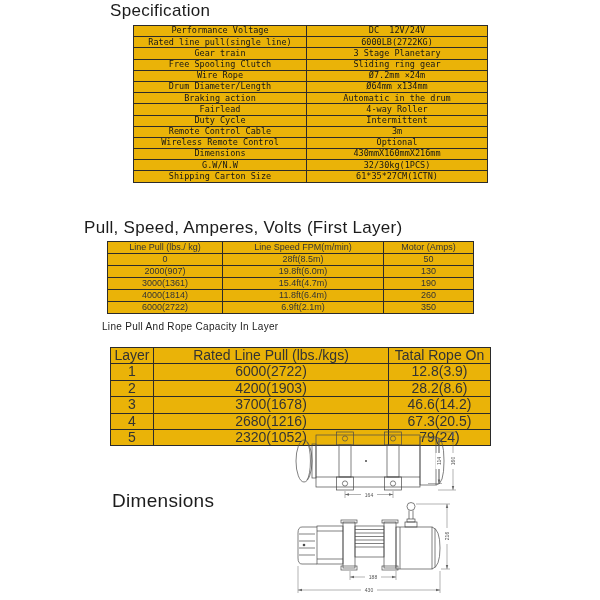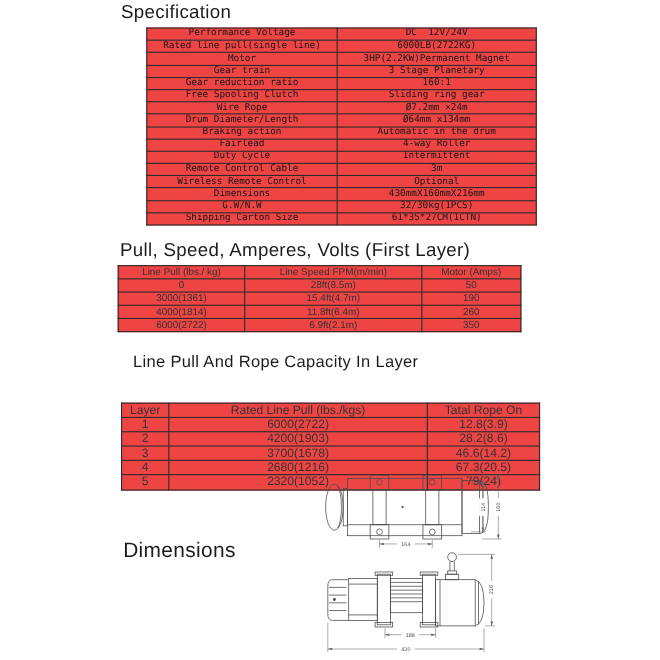--- a/index.html
+++ b/index.html
@@ -5,42 +5,42 @@
   html,body { margin:0; padding:0; background:#fff; }
   .page {
     position:relative; width:508px; height:600px; background:#ffffff;
     font-family:"Liberation Sans", sans-serif; overflow:hidden;
   }
   .heading {
     position:absolute; color:#1c1c1c; font-weight:400;
     letter-spacing:0.3px; white-space:nowrap;
   }
   #spec-heading  { left:110px; top:1px;   font-size:17px; }
-  #pull-heading  { left:109px;  top:218px; font-size:17px; }
-  #layer-heading { left:102px; top:321px; font-size:15px;margin-left:19px; }
+  #pull-heading  { left:84px;  top:218px; font-size:17px; }
+  #layer-heading { left:102px; top:321px; font-size:10px; }
   #dims-heading  { left:112px; top:490px; font-size:19px; }
 
-  table { border-collapse:collapse; table-layout:fixed; background:#ef4444; }
+  table { border-collapse:collapse; table-layout:fixed; background:#eab308; }
   td, th { border:1px solid #2b2b2b; text-align:center; padding:0; overflow:hidden; font-weight:normal; }
 
   .spec-table {
     position:absolute; left:133px; top:25px; width:354px;
     font-family:"DejaVu Sans Mono", monospace; font-size:8.5px; color:#151515;
   }
   .spec-table td { height:10.2px; line-height:1.1; white-space:pre; }
 
   .pull-table {
     position:absolute; left:107px; top:241px; width:366px;
     font-size:9px; color:#333;padding-left:30px;
   }
   .pull-table td, .pull-table th { height:11px; line-height:1.1; }
 
   .layer-table {
-    position:absolute; left:110px; top:366px; width:380px;
-    font-size:11px; color:#333;
+    position:absolute; left:110px; top:347px; width:380px;
+    font-size:14px; color:#333;
   }
   .layer-table td, .layer-table th { height:10.6px; line-height:1.1; }
 
   .drawing { position:absolute; }
   #top-view  { left:288px; top:430px; }
   #side-view { left:288px; top:500px; }
   .dim-text { font-family:"Liberation Sans", sans-serif; font-size:5px; fill:#555; }
 </style>
 </head>
 <body>
@@ -57,30 +57,22 @@
     <tbody>
       <tr>
           <td>Performance Voltage</td>
           <td>DC  12V/24V</td>
         </tr>
       <tr>
           <td>Rated line pull(single line)</td>
           <td>6000LB(2722KG)</td>
         </tr>
       <tr>
-          <td>Motor</td>
-          <td>3HP(2.2KW)Permanent Magnet</td>
-        </tr>
-      <tr>
           <td>Gear train</td>
           <td>3 Stage Planetary</td>
-        </tr>
-      <tr>
-          <td>Gear reduction ratio</td>
-          <td>160:1</td>
         </tr>
       <tr>
           <td>Free Spooling Clutch</td>
           <td>Sliding ring gear</td>
         </tr>
       <tr>
           <td>Wire Rope</td>
           <td>Ø7.2mm ×24m</td>
         </tr>
       <tr>
@@ -135,20 +127,25 @@
         <th>Line Pull (lbs./ kg)</th>
         <th>Line Speed FPM(m/min)</th>
         <th>Motor (Amps)</th>
       </tr>
       <tr>
           <td>0</td>
           <td>28ft(8.5m)</td>
           <td>50</td>
         </tr>
       <tr>
+          <td>2000(907)</td>
+          <td>19.8ft(6.0m)</td>
+          <td>130</td>
+        </tr>
+      <tr>
           <td>3000(1361)</td>
           <td>15.4ft(4.7m)</td>
           <td>190</td>
         </tr>
       <tr>
           <td>4000(1814)</td>
           <td>11.8ft(6.4m)</td>
           <td>260</td>
         </tr>
       <tr>

